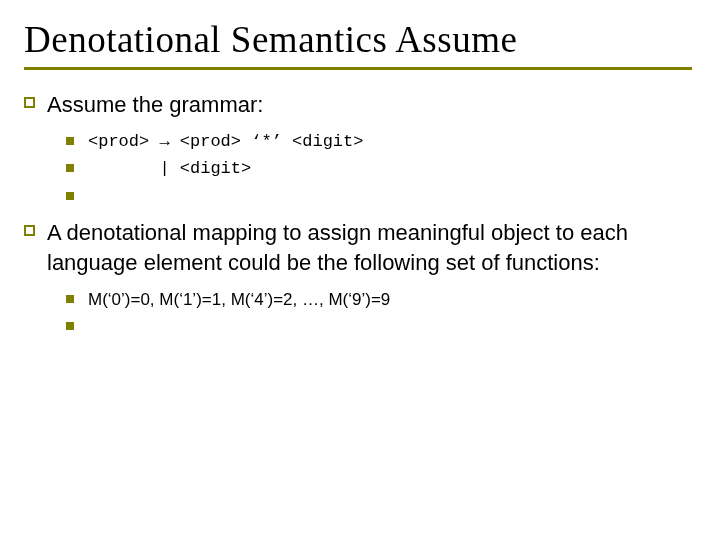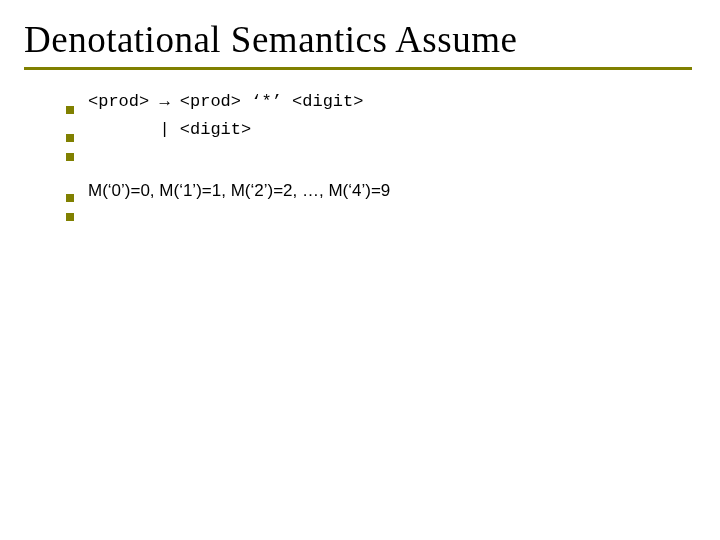--- a/index.html
+++ b/index.html
@@ -42,21 +42,21 @@
   .level1-text {
     font-size: 22px;
     line-height: 1.35;
   }
   .sub-list {
     margin-left: 42px;
     margin-top: 4px;
   }
   .level2 {
     display: flex;
-    align-items: flex-end;
+    align-items: flex-start;
     margin-bottom: 4px;
   }
   .bullet-solid {
     width: 8px;
     height: 8px;
     background: #808000;
     flex: 0 0 auto;
     margin-top: 7px;
     margin-right: 14px;
   }
@@ -71,38 +71,46 @@
     white-space: normal;
   }
 </style>
 </head>
 <body>
 
 <div class="title">Denotational Semantics Assume</div>
 <div class="underline"></div>
 
 <div class="section">
+  <div class="level1">
+    <div class="bullet-open"></div>
+    <div class="level1-text">Assume the grammar:</div>
+  </div>
   <div class="sub-list">
     <div class="level2">
       <div class="bullet-solid"></div>
       <div class="level2-text">&lt;prod&gt; → &lt;prod&gt; ‘*’ &lt;digit&gt;</div>
     </div>
     <div class="level2">
       <div class="bullet-solid"></div>
       <div class="level2-text">       | &lt;digit&gt;</div>
     </div>
     <div class="level2">
       <div class="bullet-solid"></div>
     </div>
   </div>
 </div>
 
 <div class="section">
+  <div class="level1">
+    <div class="bullet-open"></div>
+    <div class="level1-text">A denotational mapping to assign meaningful object to each language element could be the following set of functions:</div>
+  </div>
   <div class="sub-list">
     <div class="level2">
       <div class="bullet-solid"></div>
-      <div class="level2-text normal">M(‘0’)=0, M(‘1’)=1, M(‘2’)=2, …, M(‘4’)=9</div>
+      <div class="level2-text normal">M(‘0’)=0, M(‘1’)=1, M(‘4’)=2, …, M(‘9’)=9</div>
     </div>
     <div class="level2">
       <div class="bullet-solid"></div>
     </div>
   </div>
 </div>
 
 </body></html>

